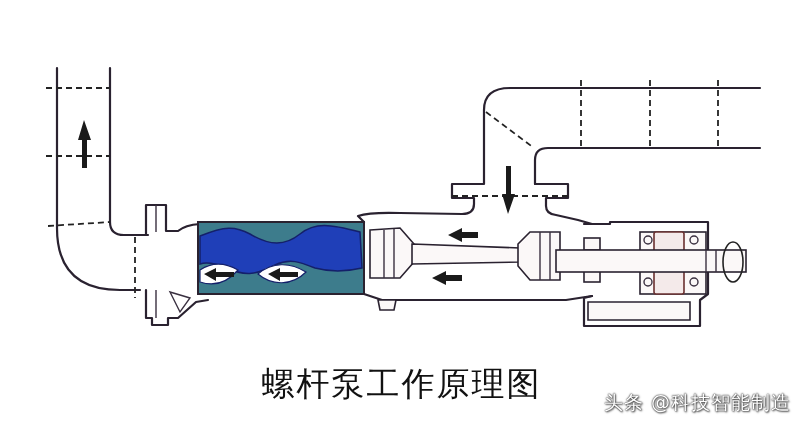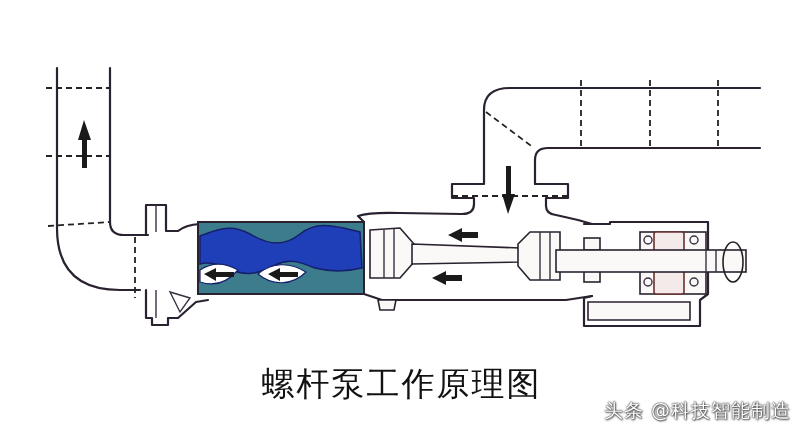--- a/index.html
+++ b/index.html
@@ -1,19 +1,19 @@
 <!DOCTYPE html>
 <html><head>
 <meta charset="utf-8">
 <style>
   html, body { margin:0; padding:0; background:#ffffff; }
   body { width:803px; height:446px; position:relative; overflow:hidden; font-family:"DejaVu Sans", sans-serif; }
   #diagram { position:absolute; left:0; top:0; width:803px; height:446px; }
   .caption { position:absolute; left:0; width:803px; top:362px; text-align:center; font-family:"DejaVu Serif", serif; font-size:33px; color:#111; letter-spacing:2px; }
-  .watermark { position:absolute; right:12px; top:398px; font-family:"DejaVu Sans", sans-serif; font-size:19px; color:#ffffff; text-shadow: 0 0 2px #333, 0 0 1px #333, 1px 1px 2px #555; letter-spacing:1px; }
+  .watermark { position:absolute; right:12px; top:390px; font-family:"DejaVu Sans", sans-serif; font-size:19px; color:#ffffff; text-shadow: 0 0 2px #333, 0 0 1px #333, 1px 1px 2px #555; letter-spacing:1px; }
   .ln { fill:none; stroke:#2a2230; stroke-width:2.2; stroke-linejoin:round; stroke-linecap:round; }
   .thin { fill:none; stroke:#3a3040; stroke-width:1.4; }
   .dash { fill:none; stroke:#222; stroke-width:1.8; stroke-dasharray:6 4; }
   .part { fill:#fbf8f8; stroke:#2a2230; stroke-width:1.6; }
   .arrow { fill:#1a1a1a; }
 </style>
 </head>
 <body>
 
 <svg id="diagram" viewBox="0 0 803 446" xmlns="http://www.w3.org/2000/svg">

